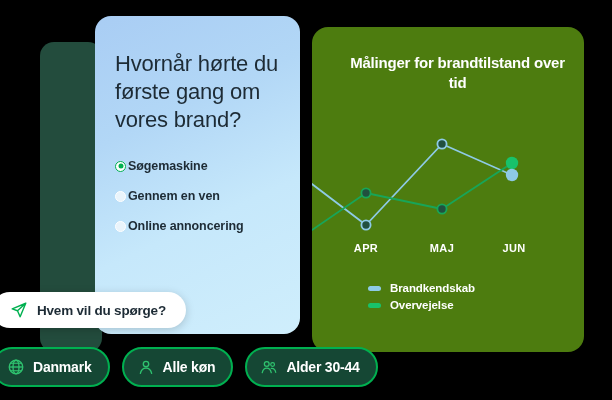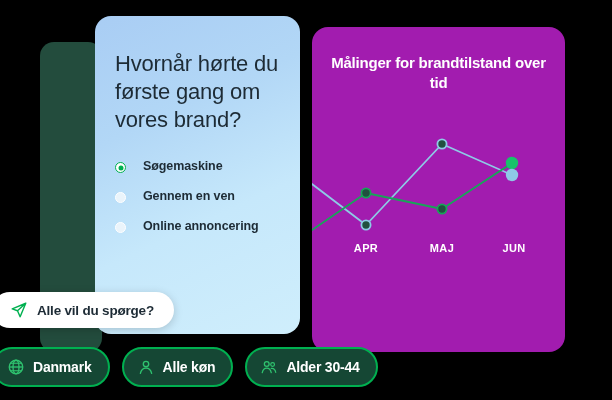--- a/index.html
+++ b/index.html
@@ -54,22 +54,22 @@
     font-weight: 400;
     color: #1d2b35;
     letter-spacing: -0.2px;
     margin: 0;
   }
   .options {
     margin-top: 25px;
   }
   .option {
     display: flex;
-    align-items: flex-end;
-    gap: 17px;
+    align-items: center;
+    gap: 2px;
     margin-bottom: 16px;
   }
   .radio {
     width: 11px;
     height: 11px;
     border-radius: 50%;
     border: 1.4px solid #ffffff;
     background: #eaf4fb;
     box-sizing: border-box;
     flex: none;
@@ -98,22 +98,23 @@
   }
 
   
   .card-chart {
     position: absolute;
     left: 312px;
     top: 27px;
     width: 253px;
     height: 325px;
     border-radius: 16px;
-    background: #a21caf;
+    background: #4d7c0f;
     overflow: hidden;
+    padding-left: 19px;
   }
   .chart-title {
     margin: 0;
     padding: 26px 18px 0 18px;
     text-align: center;
     font-size: 15px;
     line-height: 1.3;
     font-weight: 700;
     color: #ffffff;
     letter-spacing: -0.2px;
@@ -276,27 +277,37 @@
         <circle cx="200" cy="63" r="6.2" fill="#8ecae6"></circle>
       </svg>
     </div>
 
     <div class="axis-labels">
       <span class="axis-label" style="left:54px;">APR</span>
       <span class="axis-label" style="left:130px;">MAJ</span>
       <span class="axis-label" style="left:202px;">JUN</span>
     </div>
 
+    <div class="legend">
+      <div class="legend-row">
+        <span class="legend-swatch" style="background:#8ecae6;"></span>
+        <span class="legend-text">Brandkendskab</span>
+      </div>
+      <div class="legend-row">
+        <span class="legend-swatch" style="background:#18c26a;"></span>
+        <span class="legend-text">Overvejelse</span>
+      </div>
+    </div>
   </div>
 
   <div class="prompt-bubble">
     <svg class="pill-icon" viewBox="0 0 24 24">
       <path d="M21 3 L3 10.5 L10 13 M21 3 L13.5 21 L10 13 M21 3 L10 13" fill="none" stroke="#00b050" stroke-width="1.9" stroke-linecap="round" stroke-linejoin="round"></path>
     </svg>
-    <span class="prompt-text">Alle vil du spørge?</span>
+    <span class="prompt-text">Hvem vil du spørge?</span>
   </div>
 
   <div class="pills">
 
     <div class="pill">
       <svg class="pill-icon" viewBox="0 0 24 24">
         <circle cx="12" cy="12" r="9" fill="none" stroke="#2fc36f" stroke-width="1.8"></circle>
         <ellipse cx="12" cy="12" rx="4" ry="9" fill="none" stroke="#2fc36f" stroke-width="1.8"></ellipse>
         <line x1="3" y1="12" x2="21" y2="12" stroke="#2fc36f" stroke-width="1.8"></line>
         <line x1="4.5" y1="7" x2="19.5" y2="7" stroke="#2fc36f" stroke-width="1.5"></line>

